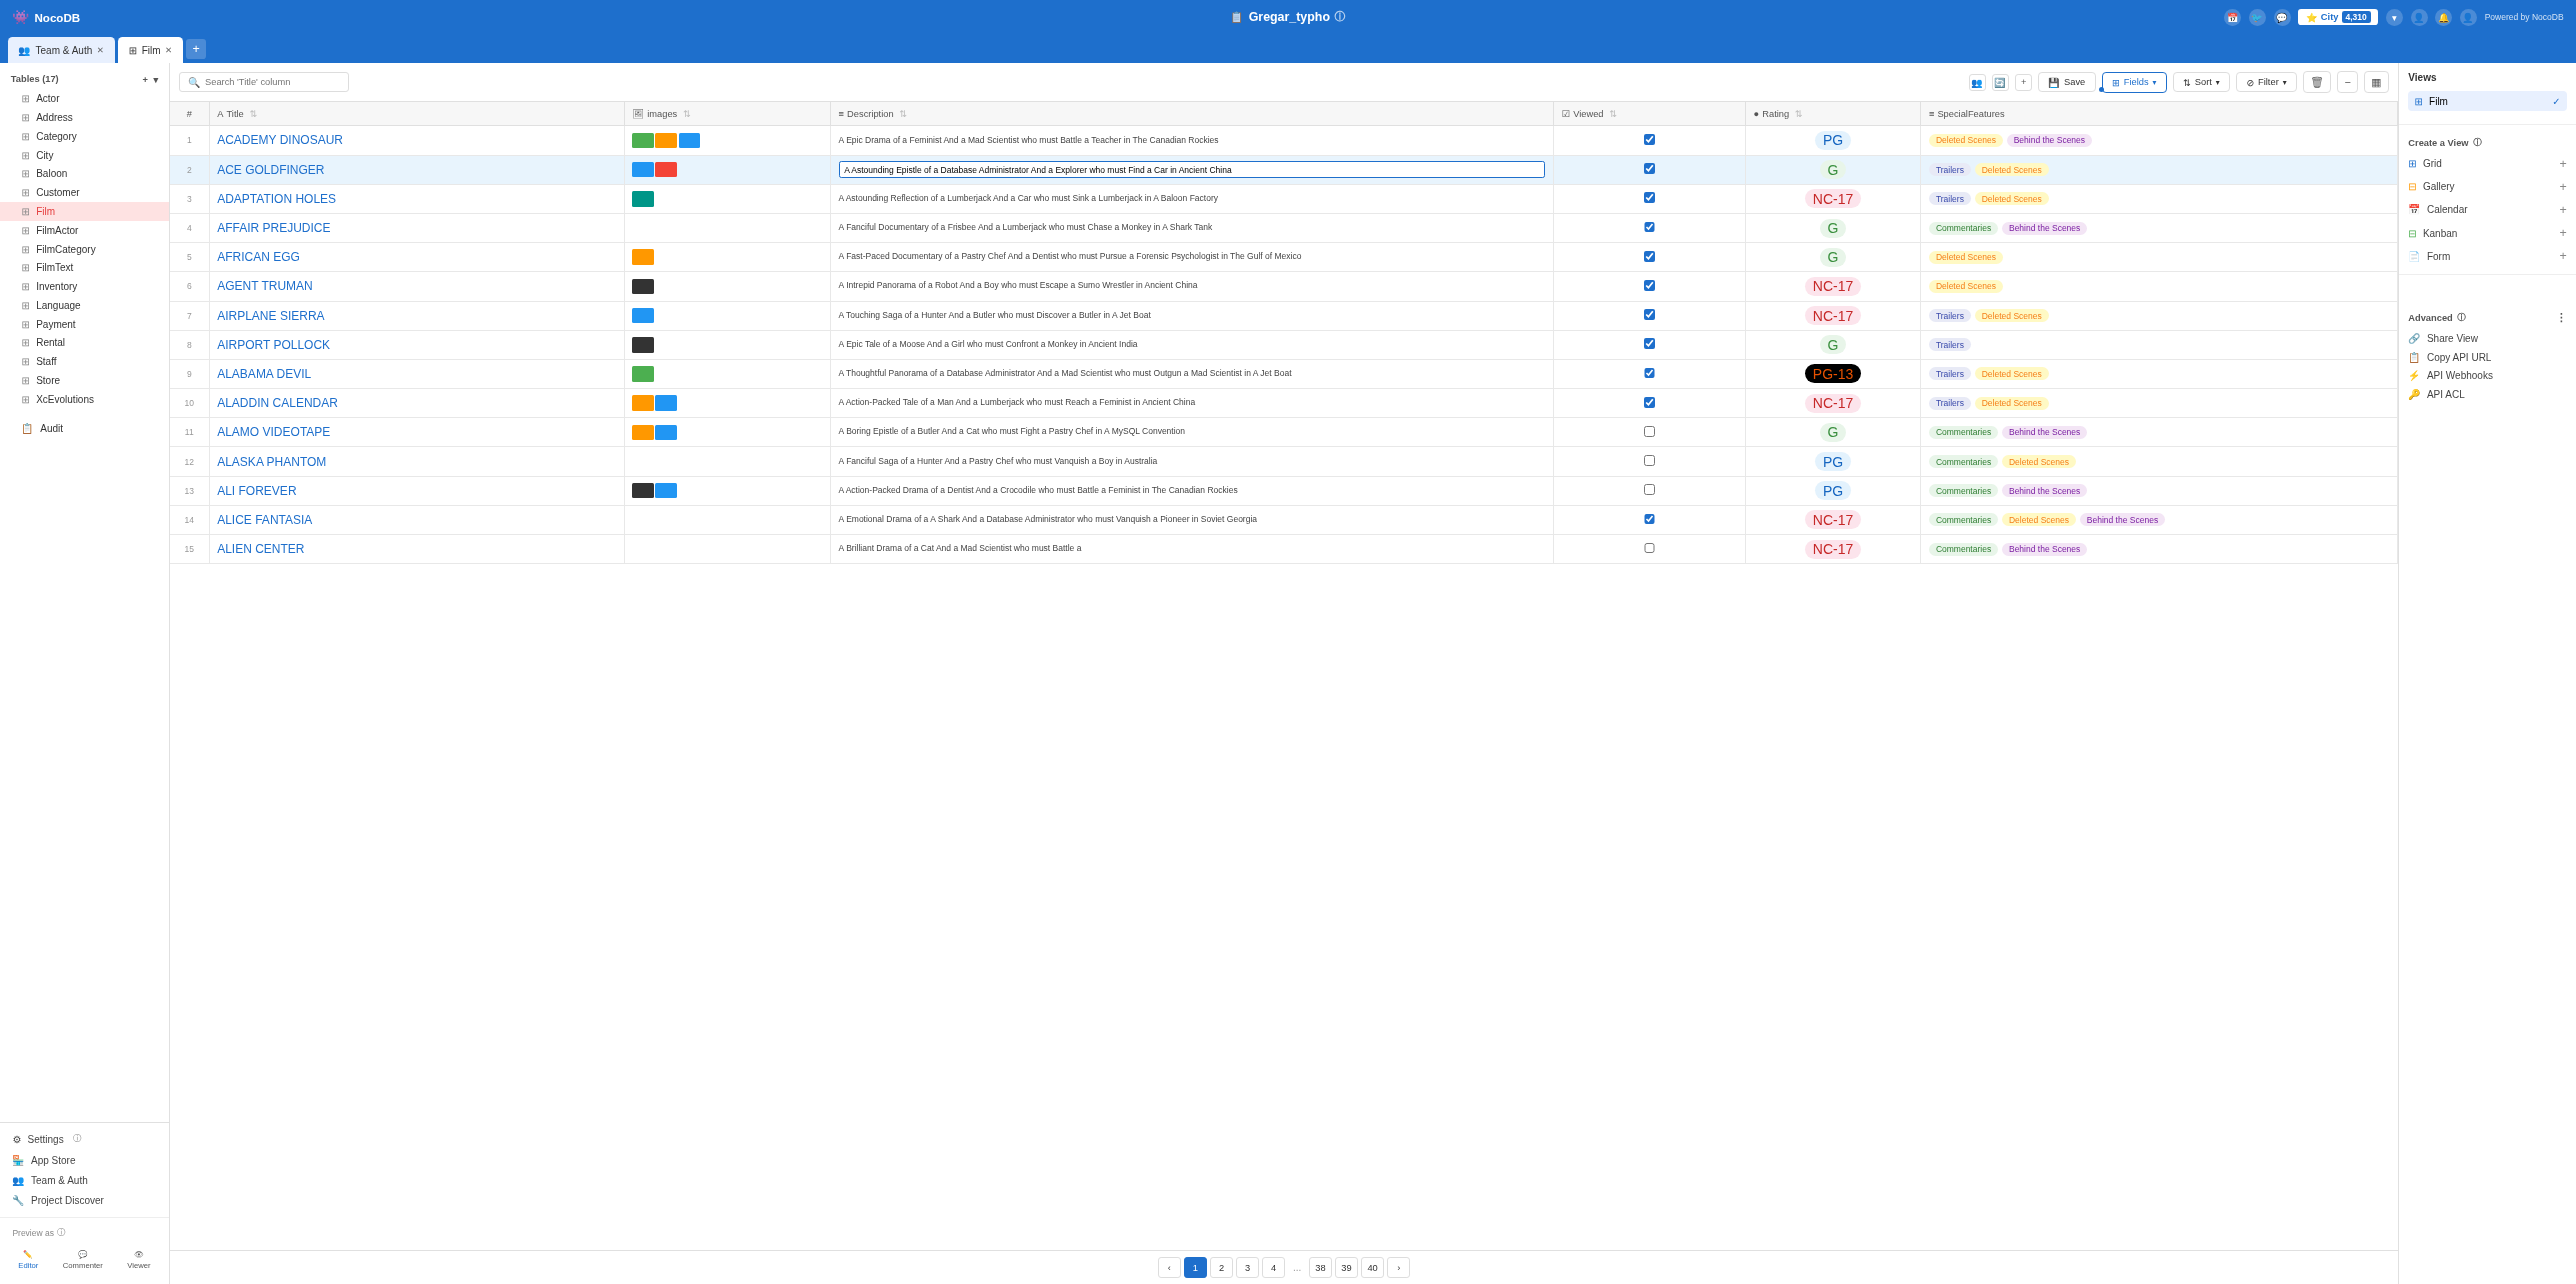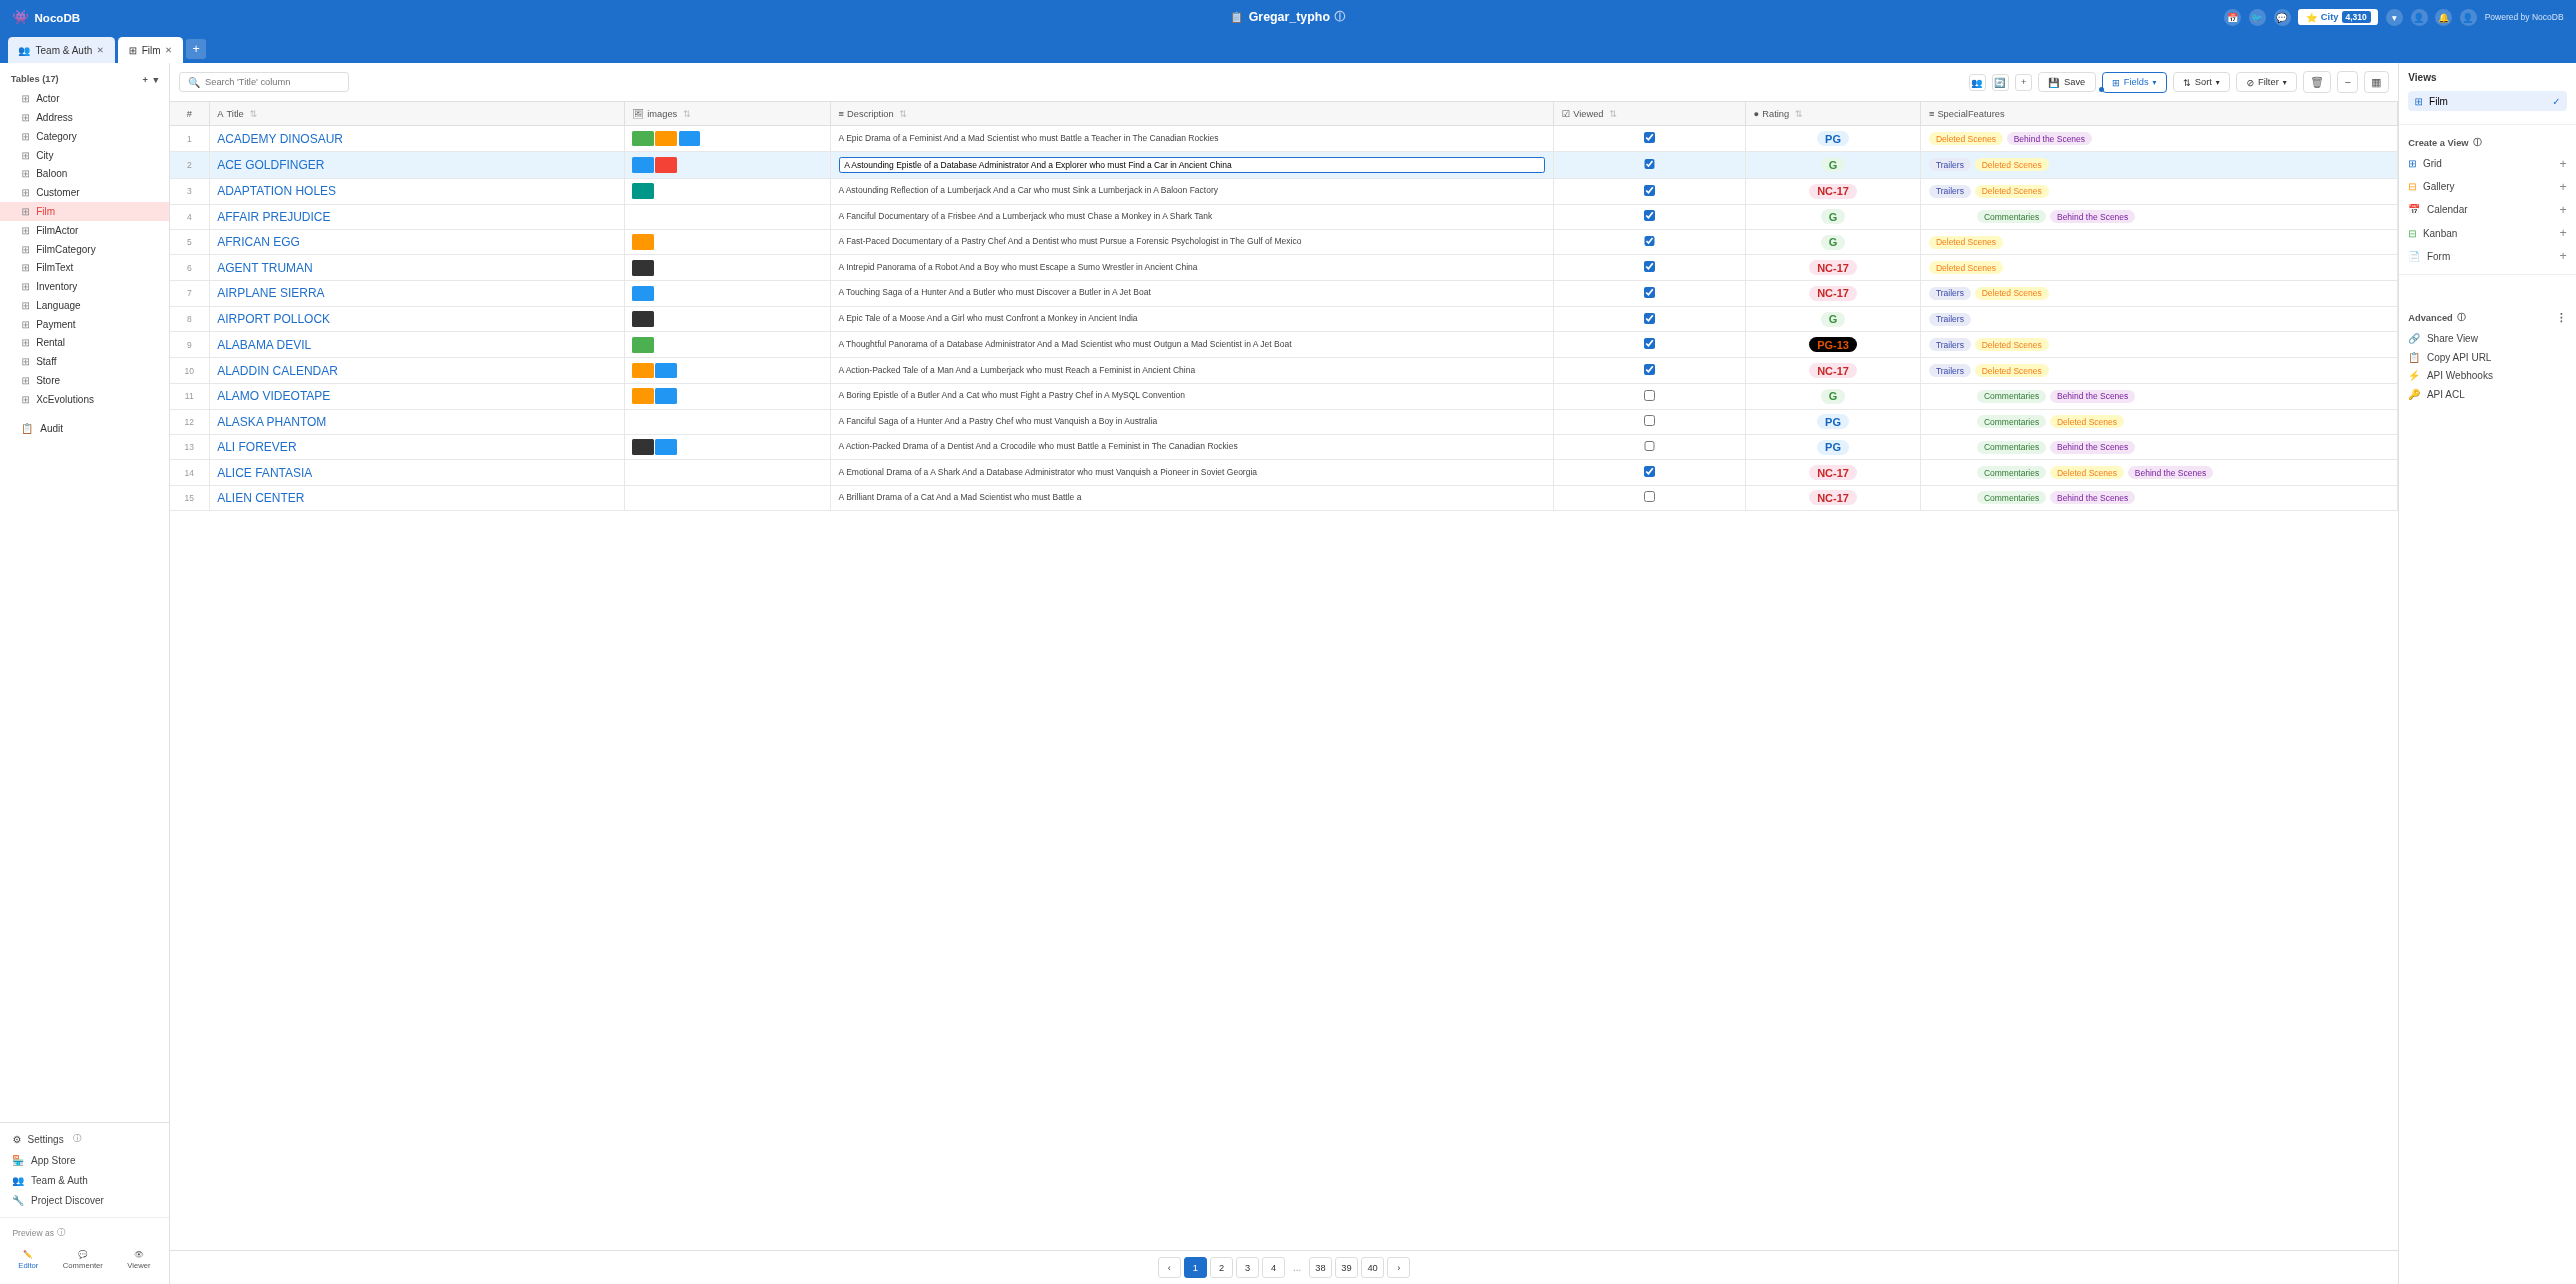--- a/index.html
+++ b/index.html
@@ -140,34 +140,34 @@
     .img-thumb.green { background: #4caf50; }
     .img-thumb.blue { background: #2196f3; }
     .img-thumb.orange { background: #ff9800; }
     .img-thumb.red { background: #f44336; }
     .img-thumb.teal { background: #009688; }
     .img-thumb.dark { background: #333; }
     .checkbox-cell { text-align: center; }
     .cb { width: 10.8px; height: 10.8px; accent-color: #1e6fcc; cursor: pointer; }
     .rating-badge {
       display: inline-block; border-radius: 772px; padding: 1.5px 7.7px;
-      font-size: 11px; font-weight: 700; text-align: left;
+      font-size: 14px; font-weight: 400; text-align: left;
     }
     .rating-g { background: #e8f5e9; color: #388e3c; }
     .rating-pg { background: #e3f2fd; color: #1565c0; }
     .rating-pg13 { background: #000000; color: #e65100; }
     .rating-nc17 { background: #fce4ec; color: #c62828; }
     .feature-badge {
       display: inline-block; border-radius: 772px; padding: 1.5px 7px;
       font-size: 8.5px; font-weight: 400; margin-right: 1.5px; white-space: nowrap;
     }
     .feat-trailers { background: #e8eaf6; color: #3949ab; }
     .feat-deleted { background: #fff9c4; color: #f57f17; }
     .feat-behind { background: #f3e5f5; color: #7b1fa2; }
-    .feat-commentaries { background: #e8f5e9; color: #2e7d32; margin-left: 48px; }
+    .feat-commentaries { background: #e8f5e9; color: #2e7d32; }
     .features-cell { display: flex; gap: 2.3px; flex-wrap: nowrap; overflow: hidden; }
 
     
     .pagination {
       background: white; border-top: 0.8px solid #e0e0e0;
       height: 34px; display: flex; align-items: center; justify-content: center; gap: 3.1px;
     }
     .page-btn {
       width: 23px; height: 21.6px; display: flex; align-items: center; justify-content: center;
       border-radius: 3.1px; border: 0.8px solid #ddd; background: white; cursor: pointer;

